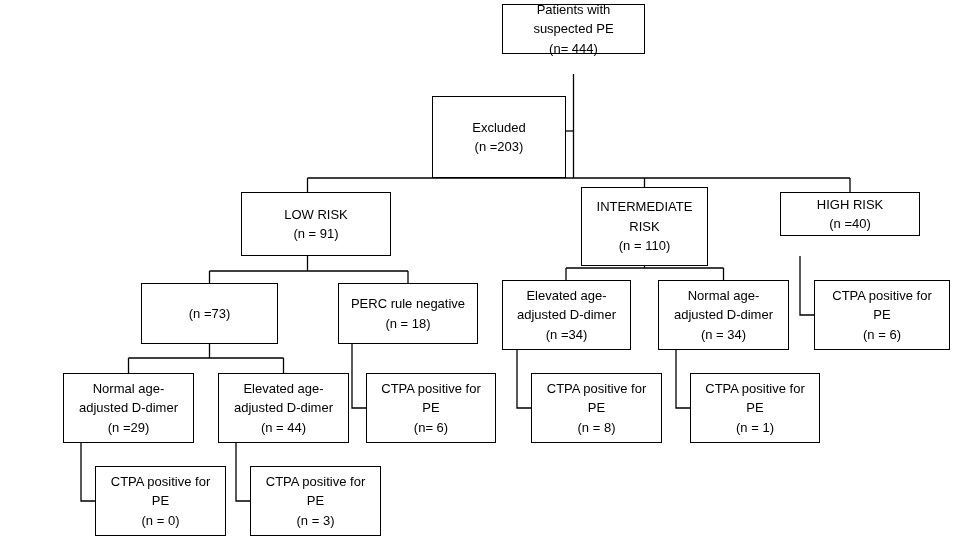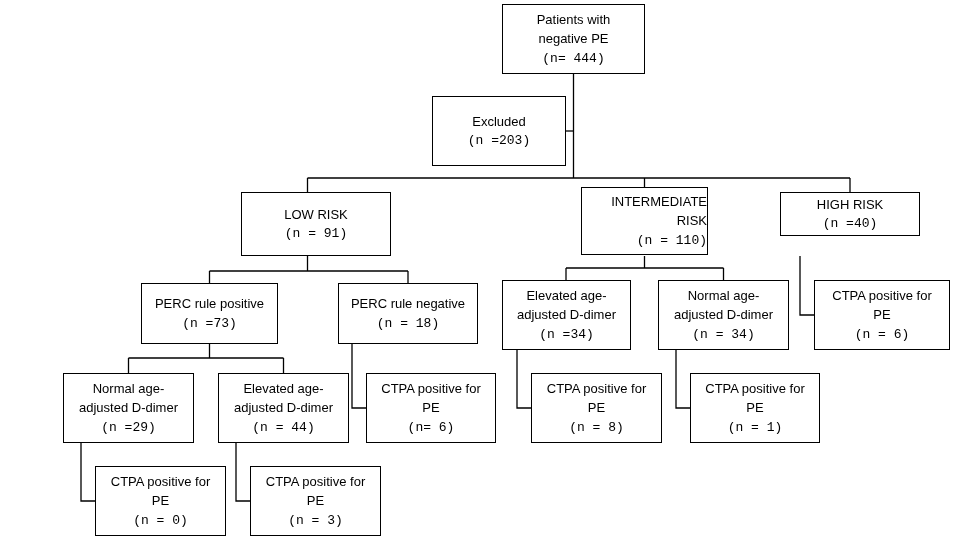--- a/index.html
+++ b/index.html
@@ -38,21 +38,20 @@
     line-height: 1.5;
     z-index: 2;
   }
   .node .ln {
     display: block;
     white-space: nowrap;
   }
   .node .count {
     display: block;
     white-space: nowrap;
-    font-family: Liberation Mono, monospace;
   }
 </style>
 </head>
 <body>
 
 <div id="canvas">
   <svg id="connectors" viewBox="0 0 975 545" preserveAspectRatio="none">
       <polyline points="573.5,74 573.5,178" fill="none" stroke="#000000" stroke-width="1.3"></polyline>
       <polyline points="573.5,131 566,131" fill="none" stroke="#000000" stroke-width="1.3"></polyline>
       <polyline points="307.5,178 850,178" fill="none" stroke="#000000" stroke-width="1.3"></polyline>
@@ -72,44 +71,43 @@
       <polyline points="566,268 723.5,268" fill="none" stroke="#000000" stroke-width="1.3"></polyline>
       <polyline points="566,268 566,280" fill="none" stroke="#000000" stroke-width="1.3"></polyline>
       <polyline points="723.5,268 723.5,280" fill="none" stroke="#000000" stroke-width="1.3"></polyline>
       <polyline points="517,350 517,408 531,408" fill="none" stroke="#000000" stroke-width="1.3"></polyline>
       <polyline points="676,350 676,408 690,408" fill="none" stroke="#000000" stroke-width="1.3"></polyline>
       <polyline points="800,256 800,315 814,315" fill="none" stroke="#000000" stroke-width="1.3"></polyline>
       <polyline points="81,443 81,501 95,501" fill="none" stroke="#000000" stroke-width="1.3"></polyline>
       <polyline points="236,443 236,501 250,501" fill="none" stroke="#000000" stroke-width="1.3"></polyline>
     </svg>
   <div id="nodes">
-      <div class="node" style="left: 502px; top: 4px; width: 143px; height: 70px;">
+      <div class="node" style="left: 502px; top: 4px; width: 143px; height: 50px;">
         <span class="ln">Patients with</span>
-        <span class="ln">negative PE</span>
+        <span class="ln">suspected PE</span>
         <span class="count">(n= 444)</span>
       </div>
-      <div class="node" style="left: 432px; top: 96px; width: 134px; height: 70px;">
+      <div class="node" style="left: 432px; top: 96px; width: 134px; height: 82px;">
         <span class="ln">Excluded</span>
         <span class="count">(n =203)</span>
       </div>
       <div class="node" style="left: 241px; top: 192px; width: 150px; height: 64px;">
         <span class="ln">LOW RISK</span>
         <span class="count">(n = 91)</span>
       </div>
-      <div class="node" style="left: 581px; top: 187px; width: 127px; height: 68px; align-items: flex-end;">
+      <div class="node" style="left: 581px; top: 187px; width: 127px; height: 79px;">
         <span class="ln">INTERMEDIATE</span>
         <span class="ln">RISK</span>
         <span class="count">(n = 110)</span>
       </div>
       <div class="node" style="left: 780px; top: 192px; width: 140px; height: 44px;">
         <span class="ln">HIGH RISK</span>
         <span class="count">(n =40)</span>
       </div>
       <div class="node" style="left: 141px; top: 283px; width: 137px; height: 61px;">
-        <span class="ln">PERC rule positive</span>
         <span class="count">(n =73)</span>
       </div>
       <div class="node" style="left: 338px; top: 283px; width: 140px; height: 61px;">
         <span class="ln">PERC rule negative</span>
         <span class="count">(n = 18)</span>
       </div>
       <div class="node" style="left: 502px; top: 280px; width: 129px; height: 70px;">
         <span class="ln">Elevated age-</span>
         <span class="ln">adjusted D-dimer</span>
         <span class="count">(n =34)</span>

